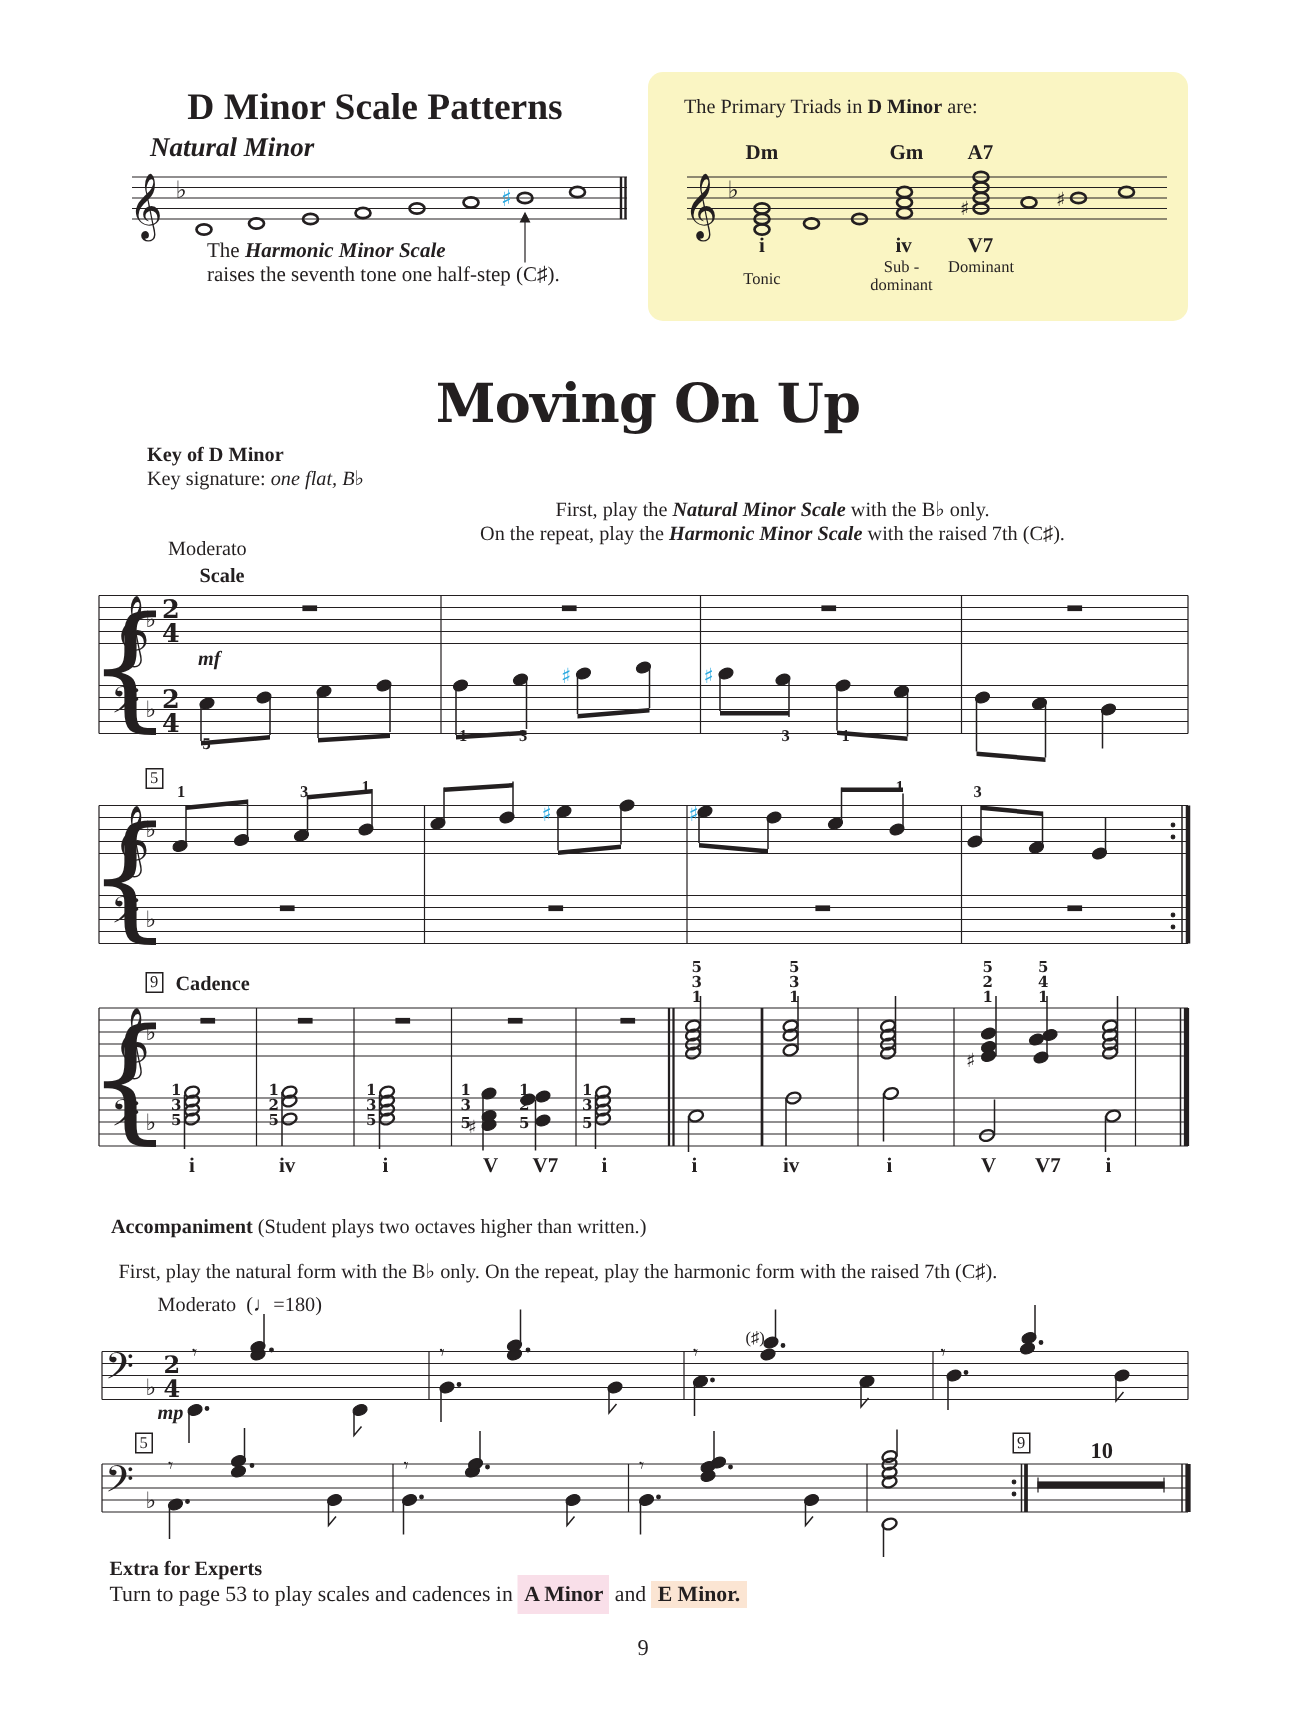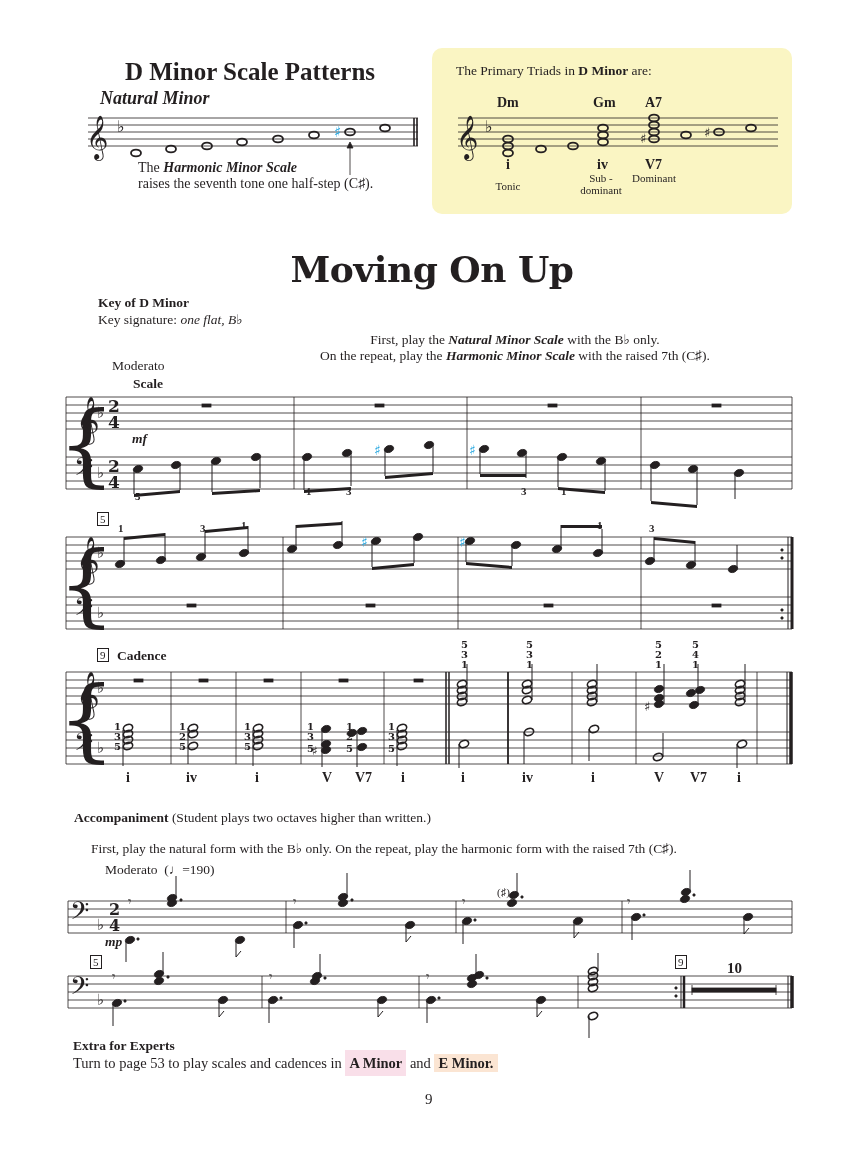--- a/index.html
+++ b/index.html
@@ -83,22 +83,22 @@
 <div class="abs roman" style="left:355px;top:770px;">V7</div>
 <div class="abs roman" style="left:401px;top:770px;">i</div>
 <div class="abs roman" style="left:461px;top:770px;">i</div>
 <div class="abs roman" style="left:522px;top:770px;">iv</div>
 <div class="abs roman" style="left:591px;top:770px;">i</div>
 <div class="abs roman" style="left:654px;top:770px;">V</div>
 <div class="abs roman" style="left:690px;top:770px;">V7</div>
 <div class="abs roman" style="left:737px;top:770px;">i</div>
 
 <div class="abs small" style="left:74px;top:810px;"><span class="bold">Accompaniment</span><span> (Student plays two octaves higher than written.)</span></div>
-<div class="abs small" style="left:91px;top:840px;">First, play the natural form with the B♭ only.  On the repeat, play the harmonic form with the raised 7th (C♯).</div>
-<div class="abs small" style="left:105px;top:862px;"><span>Moderato</span>&nbsp;&nbsp;<span>(♩=190)</span></div>
+<div class="abs small" style="left:79px;top:840px;">First, play the natural form with the B♭ only.  On the repeat, play the harmonic form with the raised 7th (C♯).</div>
+<div class="abs small" style="left:105px;top:862px;"><span>Moderato</span>&nbsp;&nbsp;<span>(♩=180)</span></div>
 <div class="abs small bold ital" style="left:105px;top:934px;">mp</div>
 <div class="abs" style="left:497px;top:886px;font-size:11px;">(♯)</div>
 <div class="abs bnum" style="left:90px;top:955px;">5</div>
 <div class="abs bnum" style="left:675px;top:955px;">9</div>
 <div class="abs bold" style="left:727px;top:960px;font-size:15px;">10</div>
 
 <div class="abs small bold" style="left:73px;top:1038px;">Extra for Experts</div>
 <div class="abs" style="left:73px;top:1055px;font-size:14.5px;">
   <span>Turn to page 53 to play scales and cadences in </span><span class="hl-a">A Minor</span><span> and </span><span class="hl-e">E Minor.</span>
 </div>

